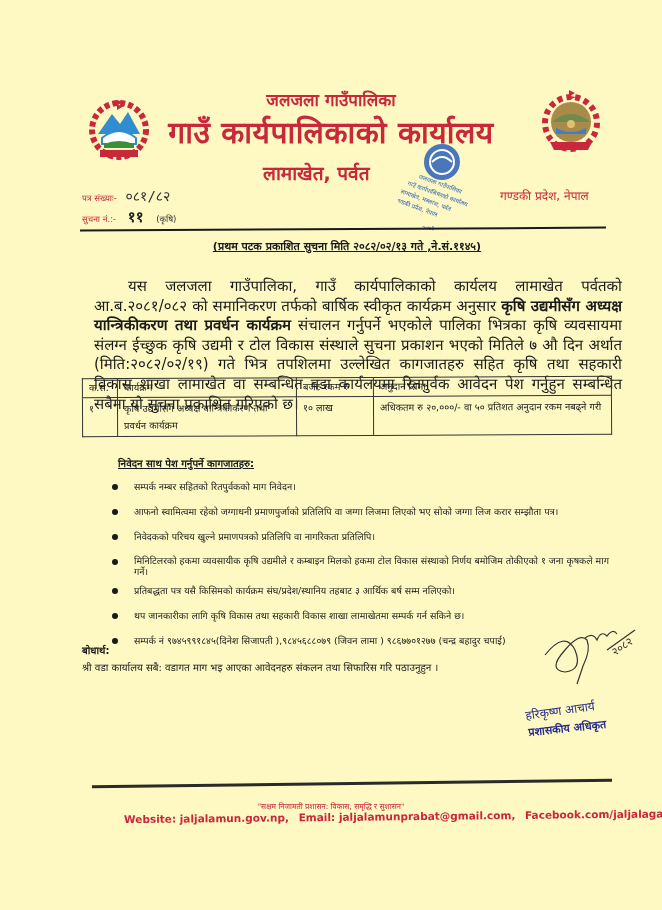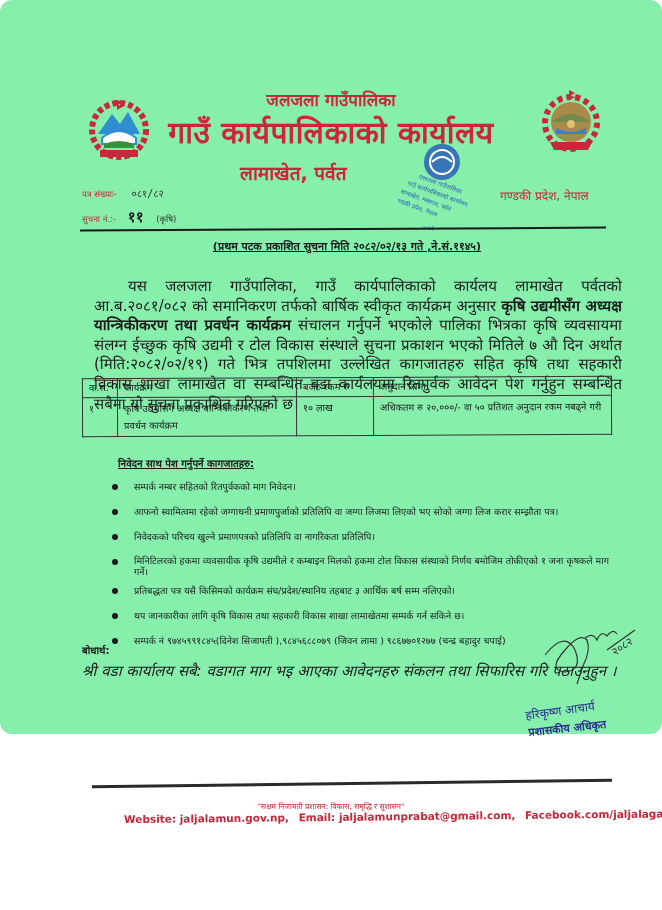--- a/index.html
+++ b/index.html
@@ -1,25 +1,25 @@
 <!DOCTYPE html>
 <html><head>
 <meta charset="utf-8">
 <style>
   html, body { margin:0; padding:0; background:#ffffff; }
   body { width:662px; height:910px; position:relative; overflow:hidden; font-family:"DejaVu Sans", sans-serif; color:#1a1a1a; }
-  .page { position:absolute; left:0; top:0; width:662px; height:734px; background:#86efac;border-radius:12px; }
+  .page { position:absolute; left:0; top:0; width:662px; height:910px; background:#fef9c3; }
 
   
   .header-small-title { position:absolute; left:0; width:662px; top:88px; text-align:center; color:#c8283a; font-size:17px; font-weight:bold; }
   .header-big-title { position:absolute; left:0; width:662px; top:111px; text-align:center; color:#c8283a; font-size:30px; font-weight:bold; letter-spacing:0.5px; }
-  .header-location { position:absolute; left:240px; top:160px; color:#c8283a; font-size:19px; font-weight:bold; }
+  .header-location { position:absolute; left:263px; top:160px; color:#c8283a; font-size:19px; font-weight:bold; }
   .header-province { position:absolute; left:500px; top:187px; color:#c8283a; font-size:12px; }
   .letter-no { position:absolute; left:82px; top:186px; font-size:8.5px; color:#c8283a; }
-  .letter-no .val { color:#333; margin-left:12px; font-family:"DejaVu Sans Mono", monospace; font-size:10px; }
+  .letter-no .val { color:#333; margin-left:6px; font-family:"DejaVu Sans Mono", monospace; font-size:14px; }
   .notice-no { position:absolute; left:82px; top:206px; font-size:8.5px; color:#c8283a; }
   .notice-no .num { color:#222; font-size:15px; font-weight:bold; margin:0 10px 0 9px; }
   .notice-no .cat { color:#333; }
   .header-rule { position:absolute; left:80px; top:228px; width:526px; height:2px; background:#1a1a1a; transform:rotate(-0.3deg); }
 
   .emblem-left { position:absolute; left:84px; top:94px; width:70px; height:70px; }
   .emblem-right { position:absolute; left:536px; top:88px; width:70px; height:70px; }
   .stamp { position:absolute; left:398px; top:140px; width:78px; height:92px; }
 
   
@@ -39,21 +39,21 @@
   .col-budget { width:64px; }
 
   
   .docs-heading { position:absolute; left:118px; top:456px; font-size:10px; font-weight:bold; text-decoration:underline; }
   .docs-list { position:absolute; left:112px; top:480px; width:500px; margin:0; padding:0; list-style:none; font-size:9.4px; }
   .docs-list li { position:relative; padding-left:22px; line-height:14px; margin-bottom:11px; }
   .docs-list li .bullet { position:absolute; left:0; top:4px; width:6px; height:6px; border-radius:50%; background:#1a1a1a; }
   .docs-list li.multi { line-height:11px; margin-bottom:7px; }
 
   .remarks-heading { position:absolute; left:82px; top:643px; font-size:10px; font-weight:bold; }
-  .remarks-text { position:absolute; left:82px; top:660px; font-size:15px;font-style:italic; }
+  .remarks-text { position:absolute; left:82px; top:660px; font-size:10px; }
 
   
   .signature { position:absolute; left:535px; top:610px; width:110px; height:80px; }
   .signer-name { position:absolute; left:525px; top:702px; color:#2a2f8c; font-size:12px; transform:rotate(-8deg); }
   .signer-title { position:absolute; left:528px; top:720px; color:#2a2f8c; font-size:11px; font-weight:bold; transform:rotate(-6deg); }
 
   
   .footer-rule { position:absolute; left:92px; top:782px; width:520px; height:3px; background:#2a2a2a; transform:rotate(-0.7deg); }
   .footer-motto { position:absolute; left:0; width:662px; top:801px; text-align:center; color:#c8283a; font-size:7.5px; }
   .footer-contacts { position:absolute; left:124px; top:810px; color:#c8283a; font-size:10.5px; font-weight:bold; transform:rotate(-0.6deg); white-space:nowrap; }

